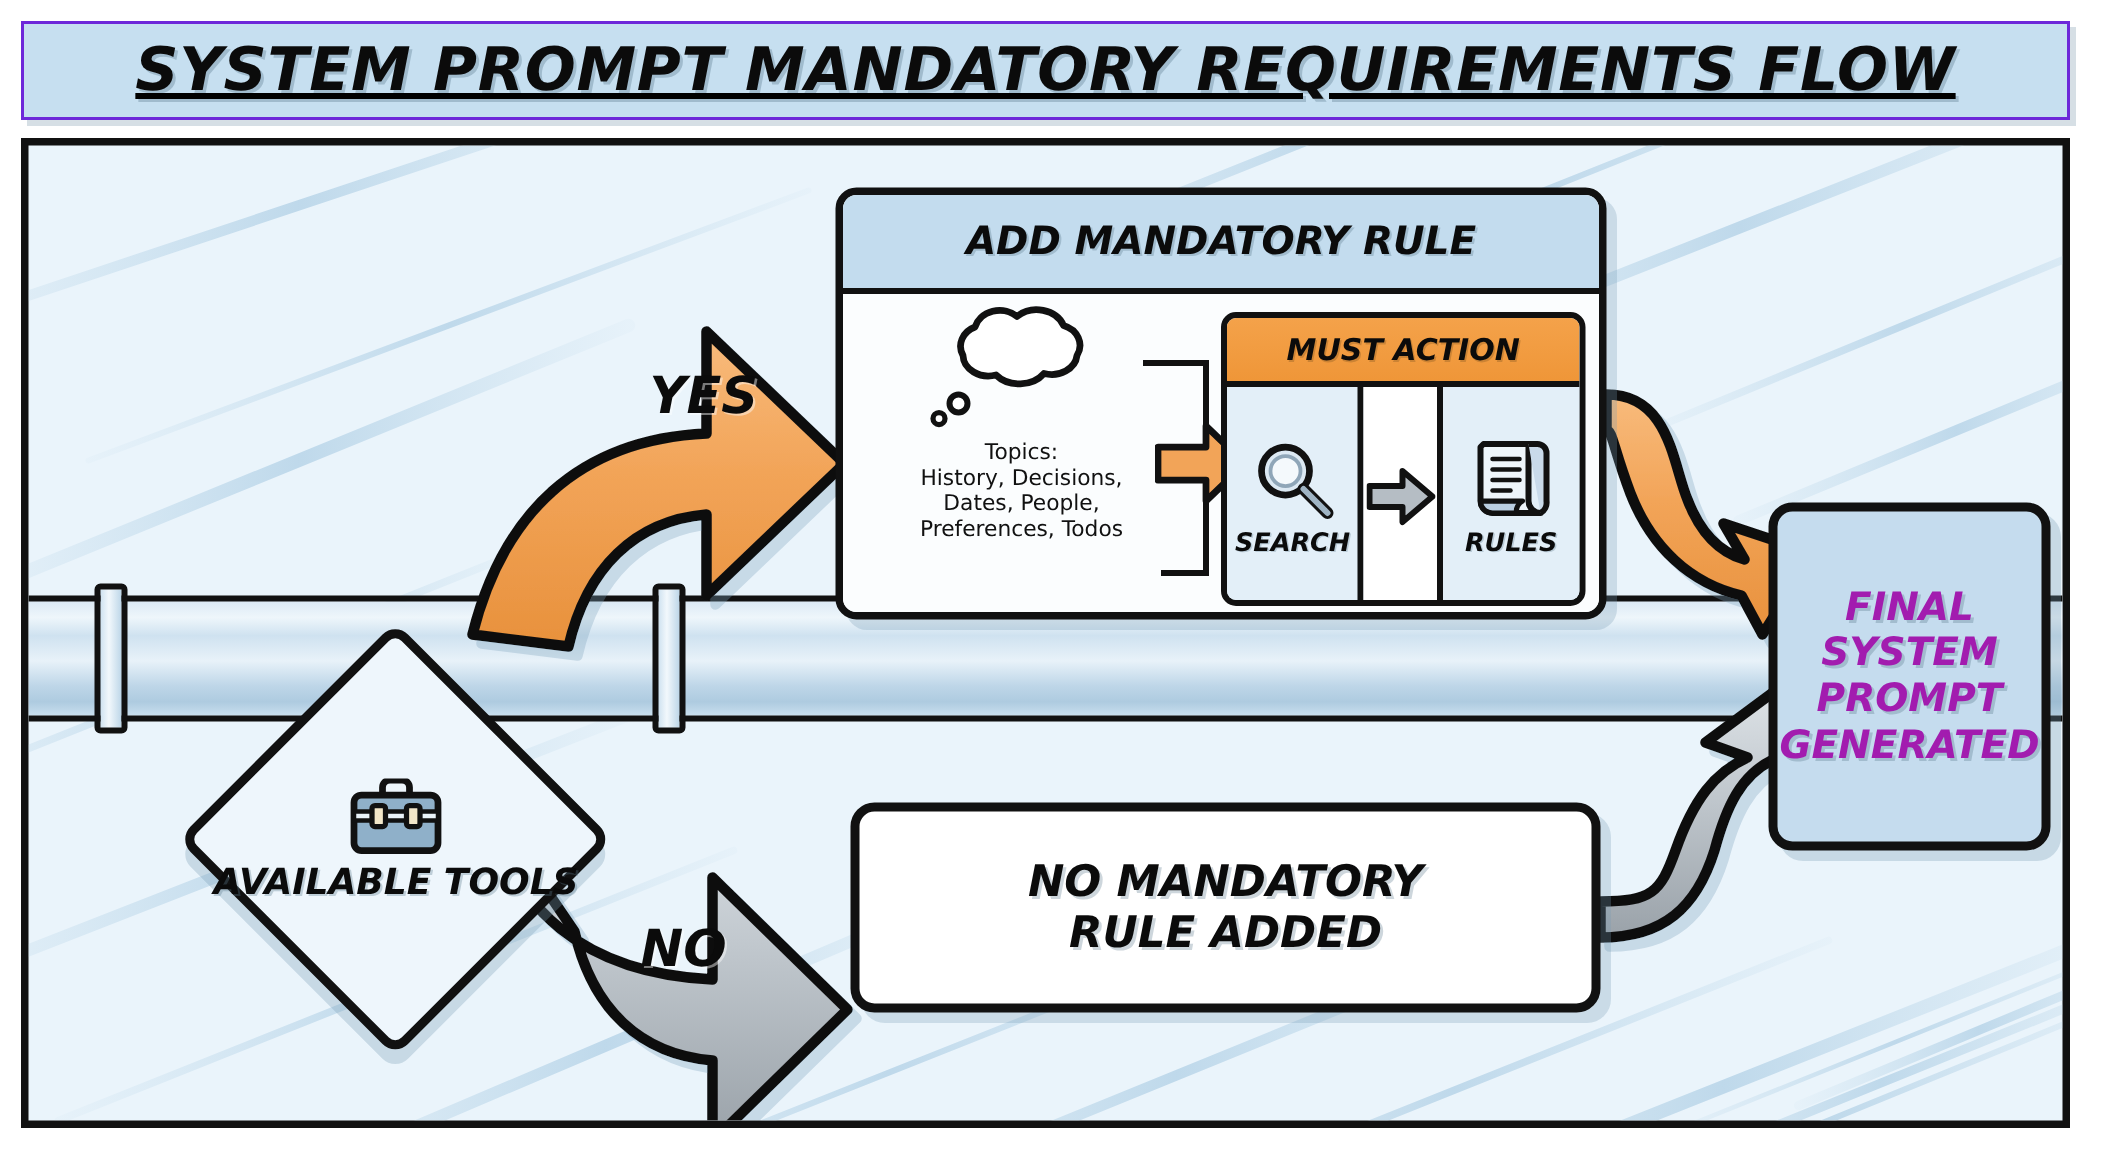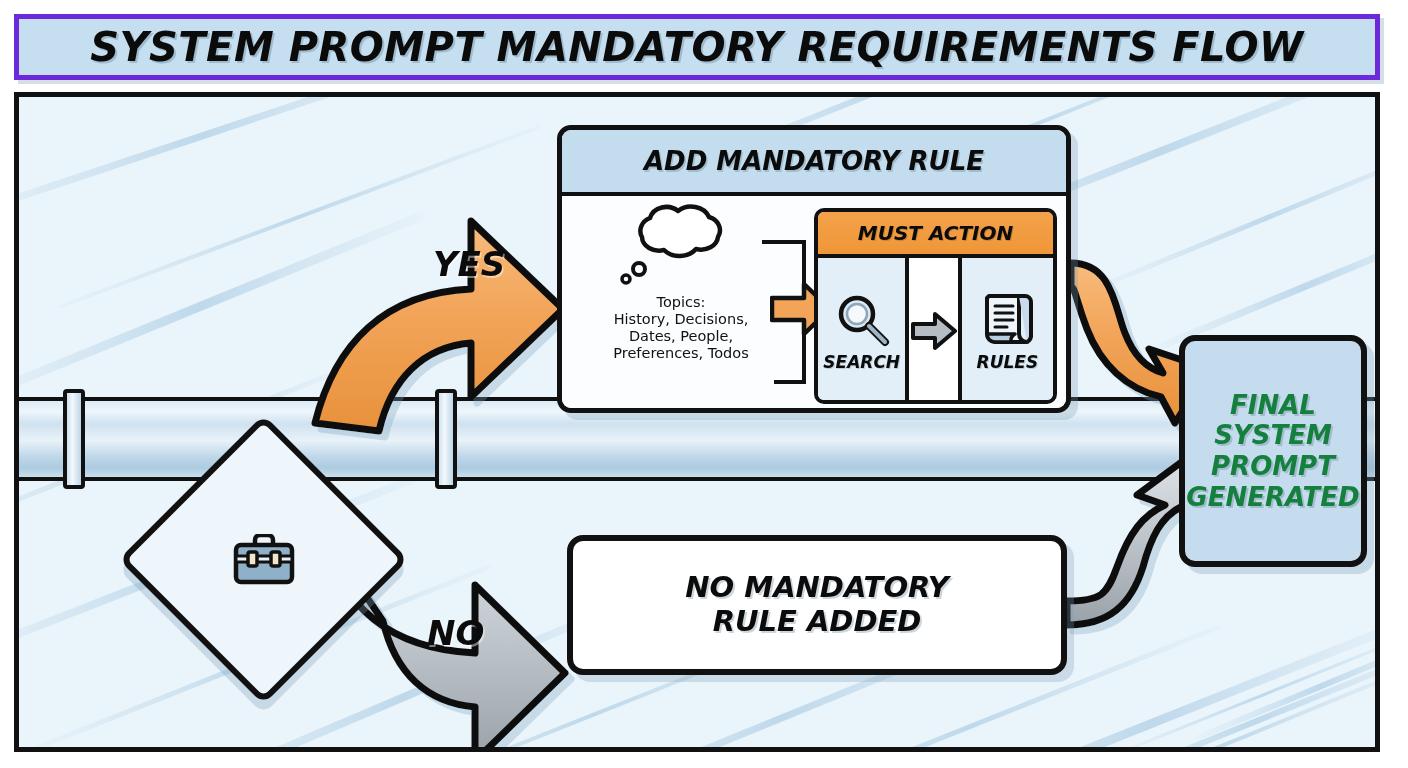--- a/index.html
+++ b/index.html
@@ -20,26 +20,27 @@
   }
 
   
   #title-bar {
     position: absolute;
     left: 14px;
     top: 14px;
     width: 1366px;
     height: 66px;
     background: #c6dff0;
-    border: 5px solid #6d28d9;
+    border: 2px solid #6d28d9;
     box-sizing: border-box;
     display: flex;
     align-items: center;
     justify-content: center;
     box-shadow: 4px 4px 0 rgba(120,150,170,0.30);
+    text-decoration: underline;
   }
   #title-text {
     font-family: "DejaVu Sans", sans-serif;
     font-weight: bold;
     font-style: italic;
     font-size: 40px;
     letter-spacing: 0.5px;
     color: #0b0b0b;
     white-space: nowrap;
     text-shadow: 2px 2px 0 rgba(90,120,140,0.35);
@@ -280,21 +281,21 @@
     justify-content: center;
     box-shadow: 7px 7px 0 rgba(120,155,180,0.30);
   }
   #final-text {
     font-family: "DejaVu Sans", sans-serif;
     font-weight: bold;
     font-style: italic;
     font-size: 26px;
     line-height: 1.18;
     text-align: center;
-    color: #15803d;
+    color: #a21caf;
     white-space: pre-line;
     text-shadow: 2px 2px 0 rgba(90,120,140,0.32);
   }
 
   
   .arrow-label {
     position: absolute;
     font-family: "DejaVu Sans", sans-serif;
     font-weight: bold;
     font-style: italic;
@@ -434,20 +435,22 @@
       <div id="diamond"></div>
       <div id="diamond-content">
         <svg width="62" height="52" viewBox="0 0 62 52">
           <path d="M22 10 V6 a5 5 0 0 1 5-5 h8 a5 5 0 0 1 5 5 v4" fill="none" stroke="#111111" stroke-width="4.5" stroke-linecap="round"></path>
           <rect x="3" y="11" width="56" height="37" rx="5" fill="#8fb0c9" stroke="#111111" stroke-width="4.5"></rect>
           <rect x="3" y="22" width="56" height="6" fill="#e9f2f8" stroke="none"></rect>
           <rect x="3" y="22" width="56" height="6" fill="none" stroke="#111111" stroke-width="3"></rect>
           <rect x="15" y="18" width="9" height="14" rx="2" fill="#f2e6c8" stroke="#111111" stroke-width="3.5"></rect>
           <rect x="38" y="18" width="9" height="14" rx="2" fill="#f2e6c8" stroke="#111111" stroke-width="3.5"></rect>
         </svg>
+        <div id="diamond-label">AVAILABLE
+TOOLS</div>
       </div>
     </div>
 
     <div id="rule-card">
       <div id="rule-card-header">
         <div id="rule-card-title">ADD MANDATORY RULE</div>
       </div>
       <div id="rule-card-body">
 
         <div id="topics-block">

